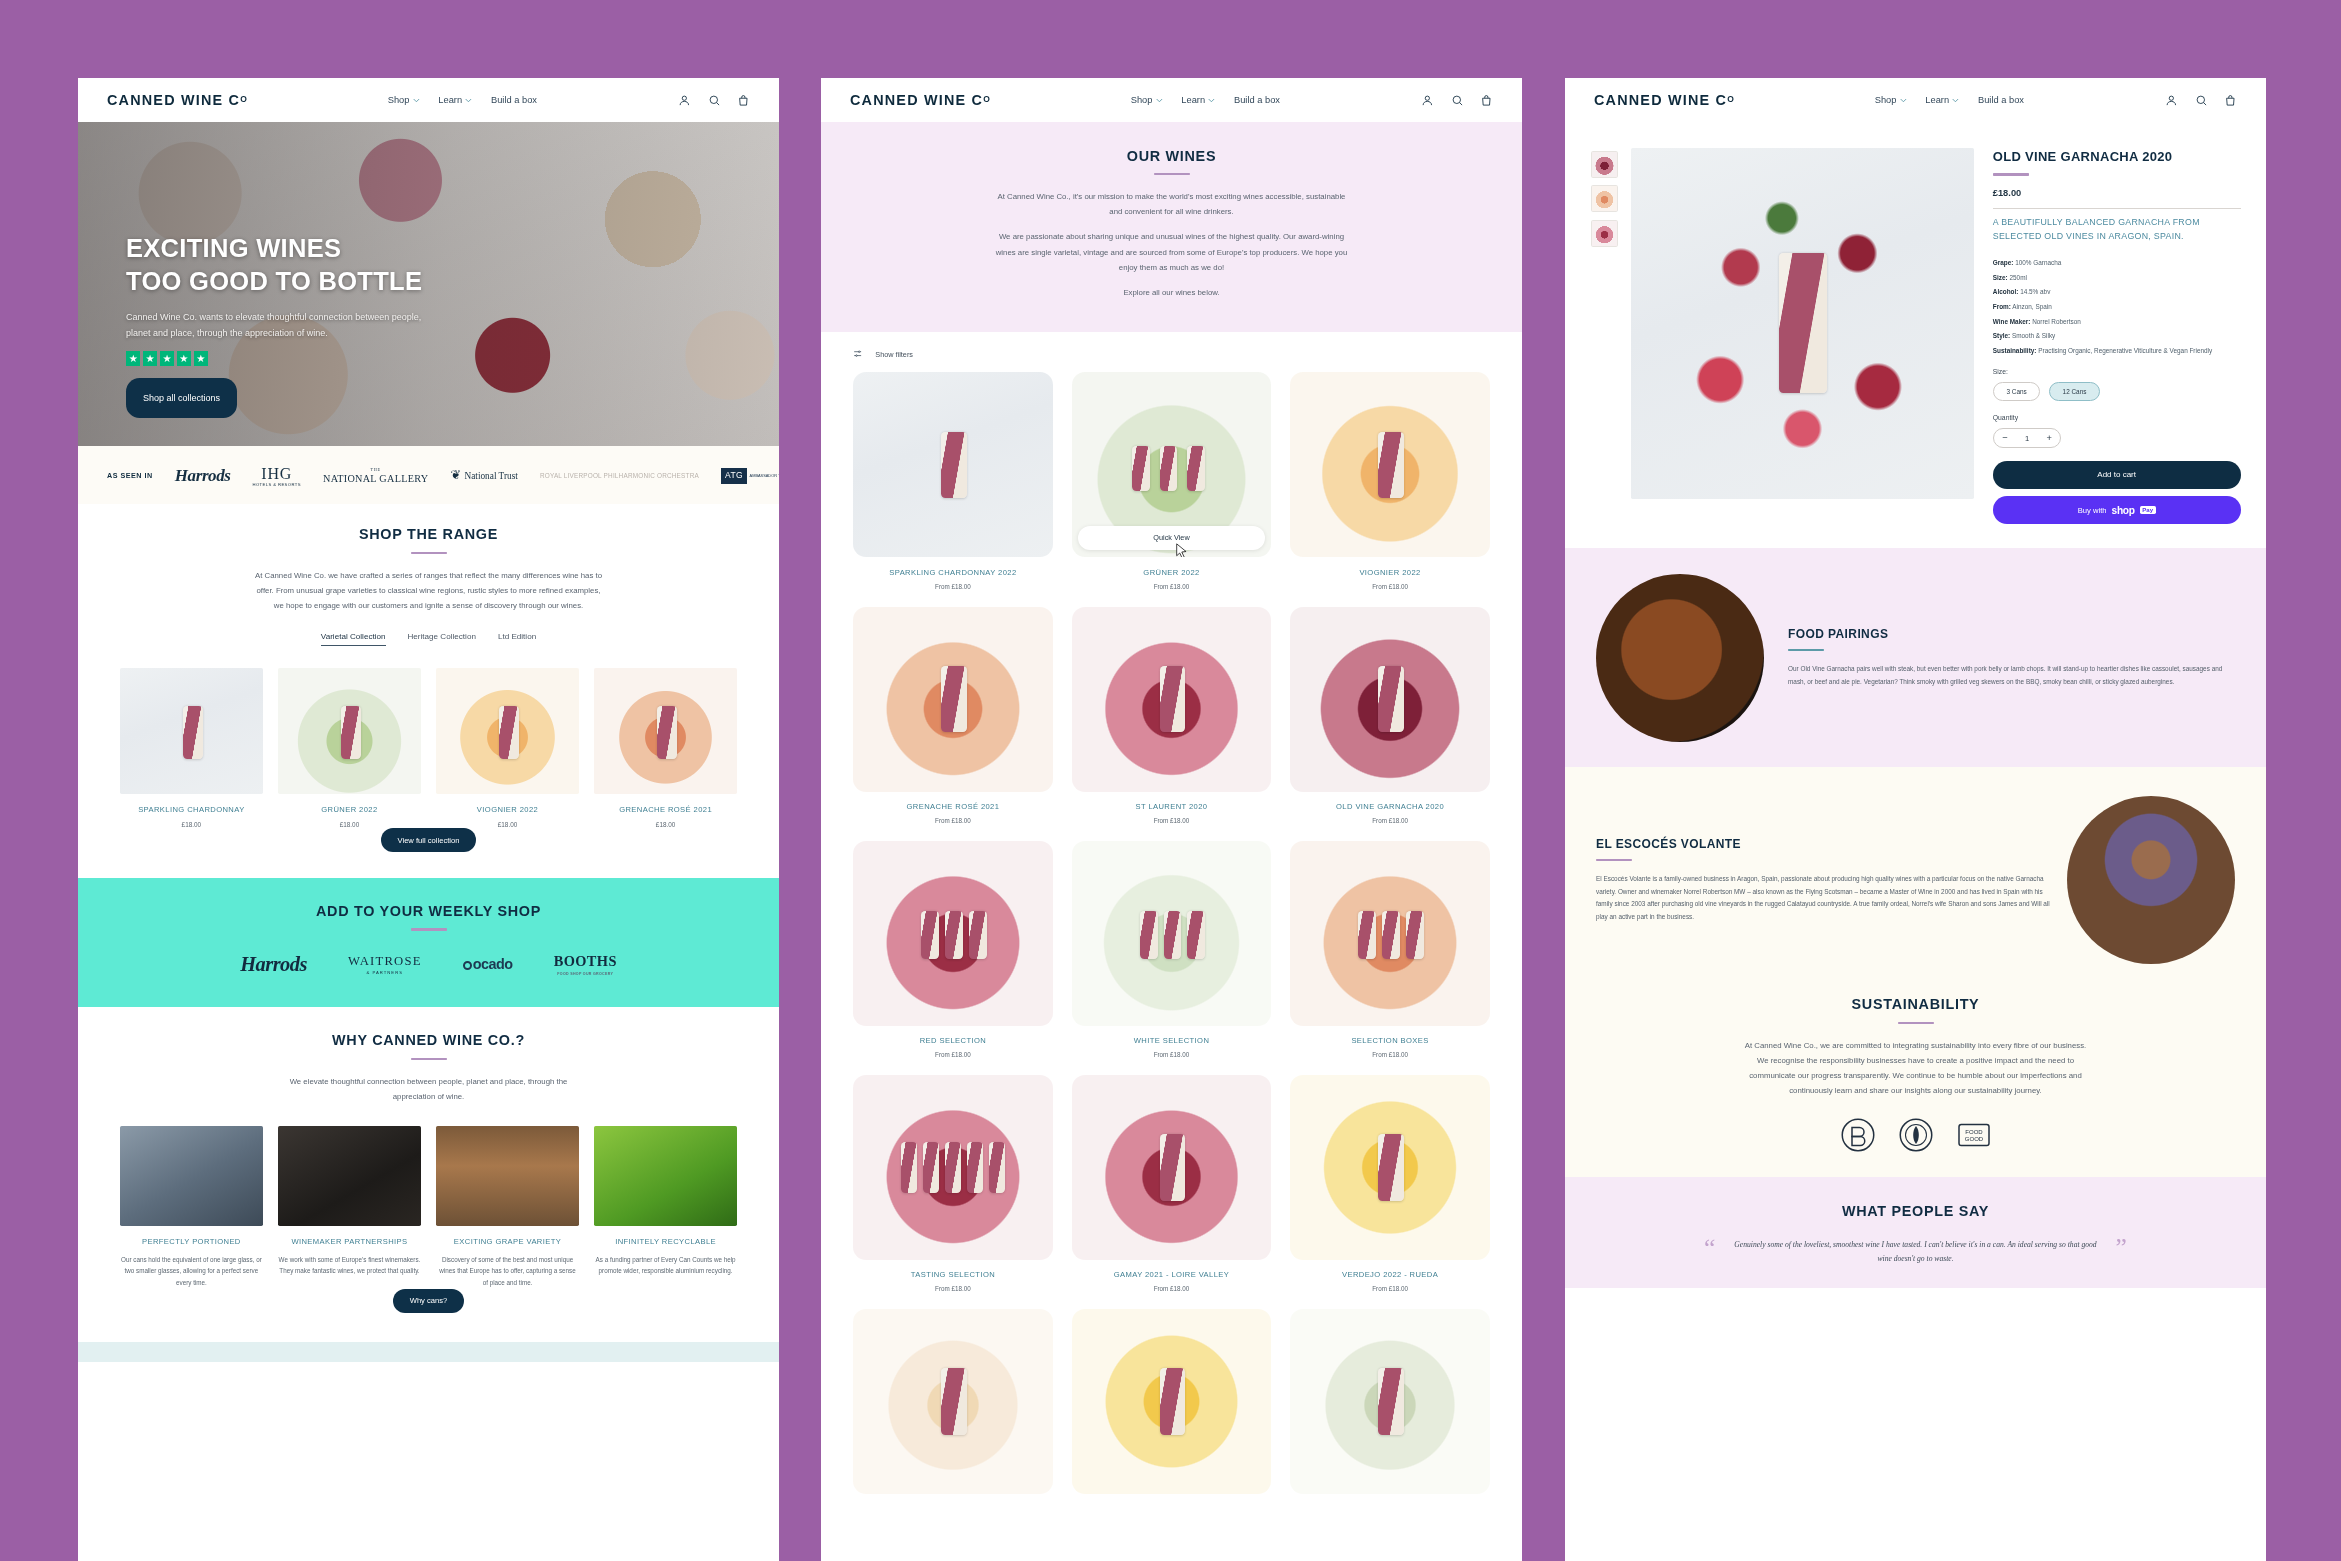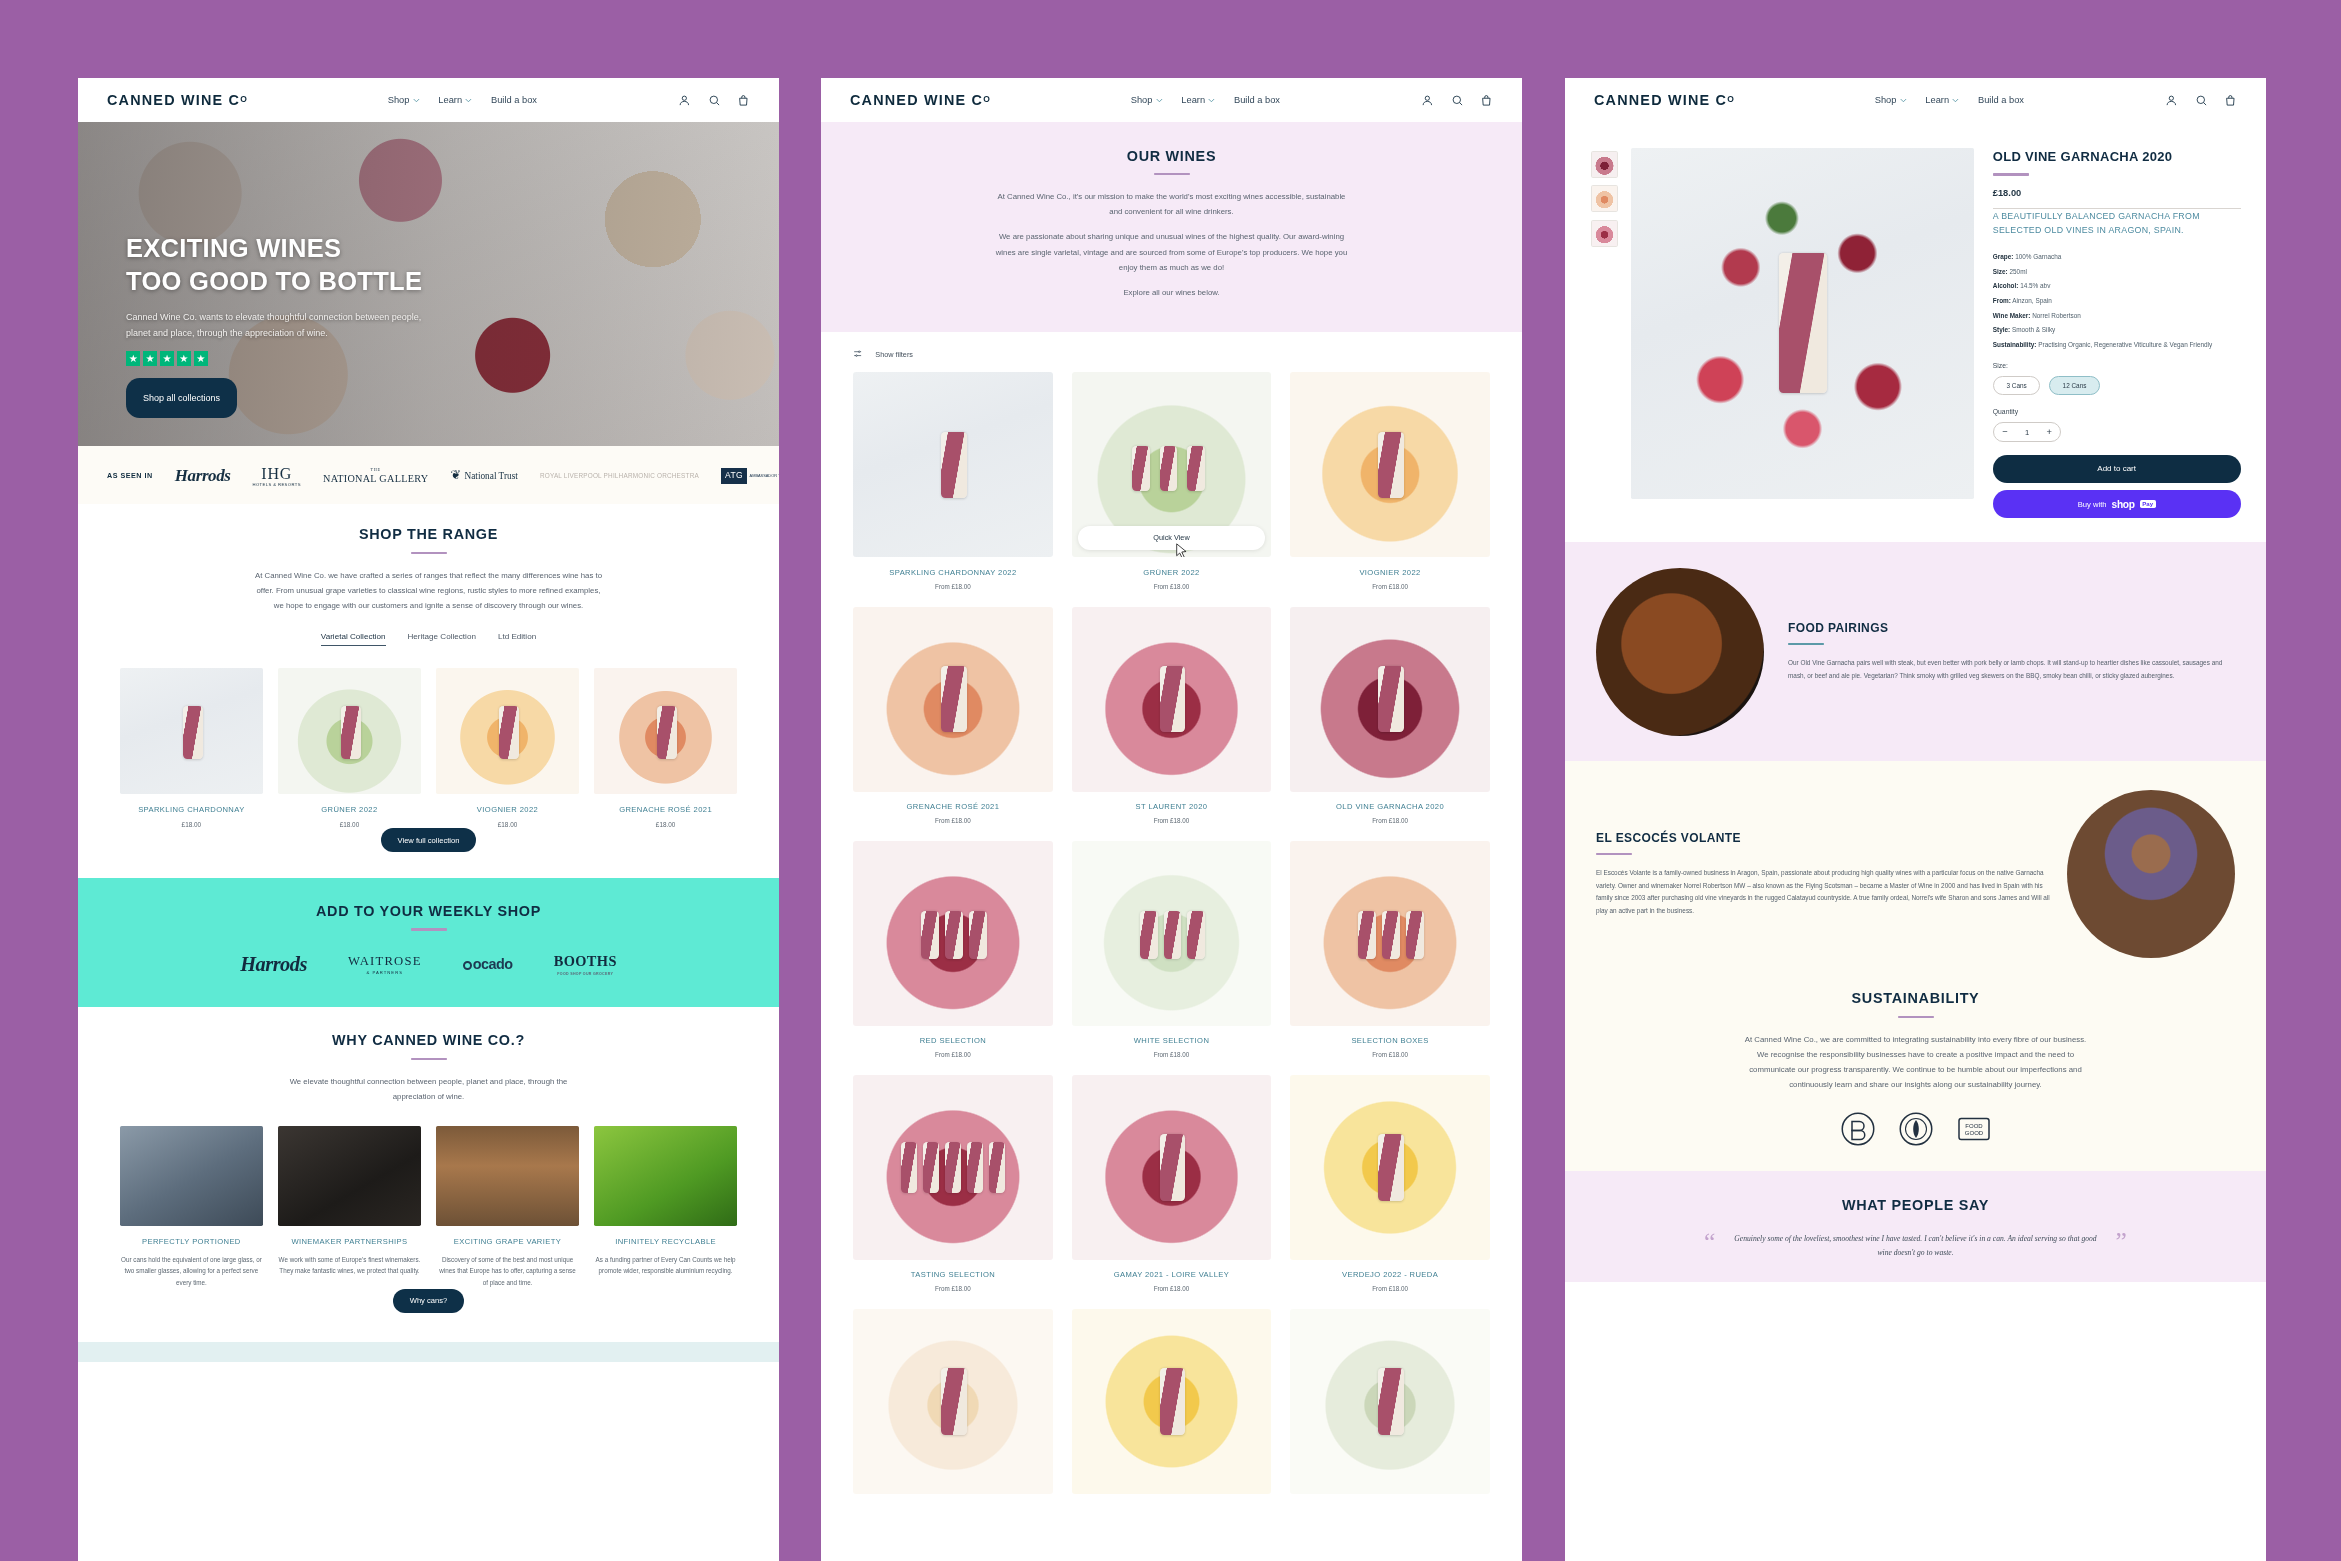--- a/index.html
+++ b/index.html
@@ -241,21 +241,21 @@
     padding: 17px 32px 0;
     font-size: 7.3px; color: #44505c;
   }
   .filt-icon { width: 9.3px; height: 9.3px; color:#2b3c4c; }
   .grid3 {
     padding: 13.6px 32px 0;
     display: grid; grid-template-columns: repeat(3, 1fr);
     gap: 17px 18.7px;
   }
   .pthumb {
-    height: 185px; position: relative; overflow: hidden; border-radius: 3px;
+    height: 185px; position: relative; overflow: hidden; border-radius: 13px;
   }
   .quickview {
     position: absolute; left: 6.8px; right: 6.8px; bottom: 7.6px;
     background: #fff; border-radius: 18.7px;
     text-align: center; font-size: 7.3px; color: #243645;
     padding: 7.6px 0;
     box-shadow: 0 0.8px 4.2px rgba(0,0,0,.1);
   }
   .cursor {
     position: absolute; left: 52%; bottom: -2.5px; width: 13.6px; height: 17px;
@@ -271,21 +271,21 @@
   .mainimg {
     width: 343px; height: 351px; border-radius: 1.7px; overflow: hidden;
     position: relative;
   }
   .pdp-info { flex: 1; padding-top: 1.7px; padding-left: 5.1px; }
   .pdp-title { font-size: 13px; font-weight: 700; letter-spacing: 0.3px; color: #102c42; }
   .pdp-rule { width: 36px; height: 2.5px; background:#b292bf; margin-top: 9.3px; border-radius:0.8px; }
   .pdp-price { margin-top: 12px; font-size: 9.3px; font-weight: 700; color:#1f3342; }
   .hr { height:0.8px; background:#d9d5d1; margin-top: 10.2px; }
   .pdp-lede {
-    margin-top: 0; font-size: 8.8px; line-height:1.62;
+    margin-top: 6px; font-size: 8.8px; line-height:1.62;
     letter-spacing:0.3px; color: #4d8ba0;
   }
   .specs { margin-top: 14.4px; }
   .spec { font-size: 6.4px; line-height: 1.5; color:#51616d; margin-bottom: 5.1px; }
   .spec b { color:#22323f; font-weight:700; }
   .field-label { margin-top: 12.7px; font-size: 6.8px; color:#3d4a56; }
   .size-opts { margin-top: 6.8px; display:flex; gap:8.5px; }
   .size-opt {
     border:0.8px solid #cfcbc7; border-radius: 13.6px;
     padding: 5.1px 12.7px; font-size: 6.4px; color:#2b3b48; background:#fff;

